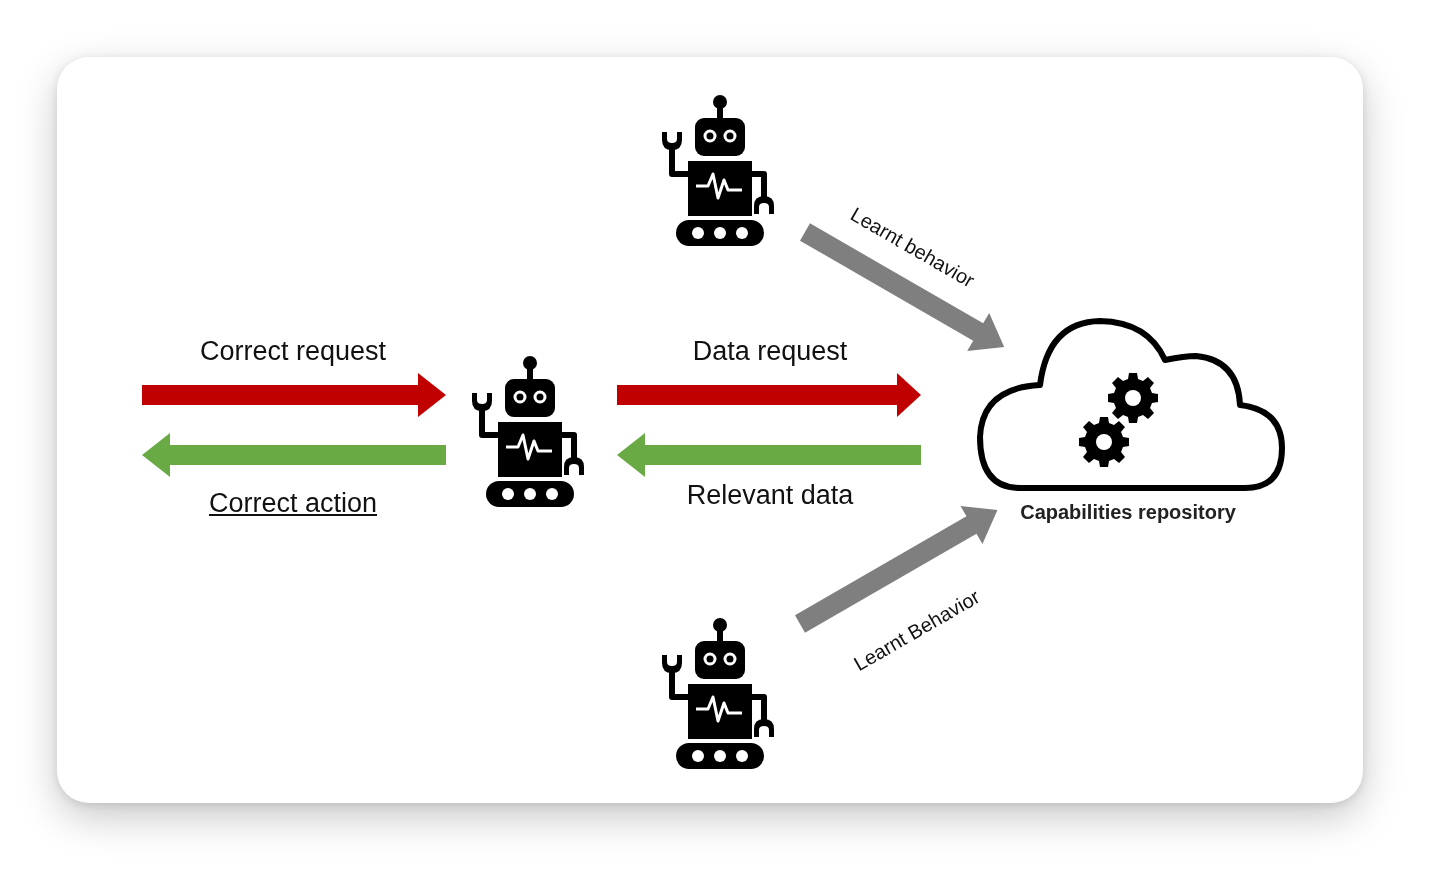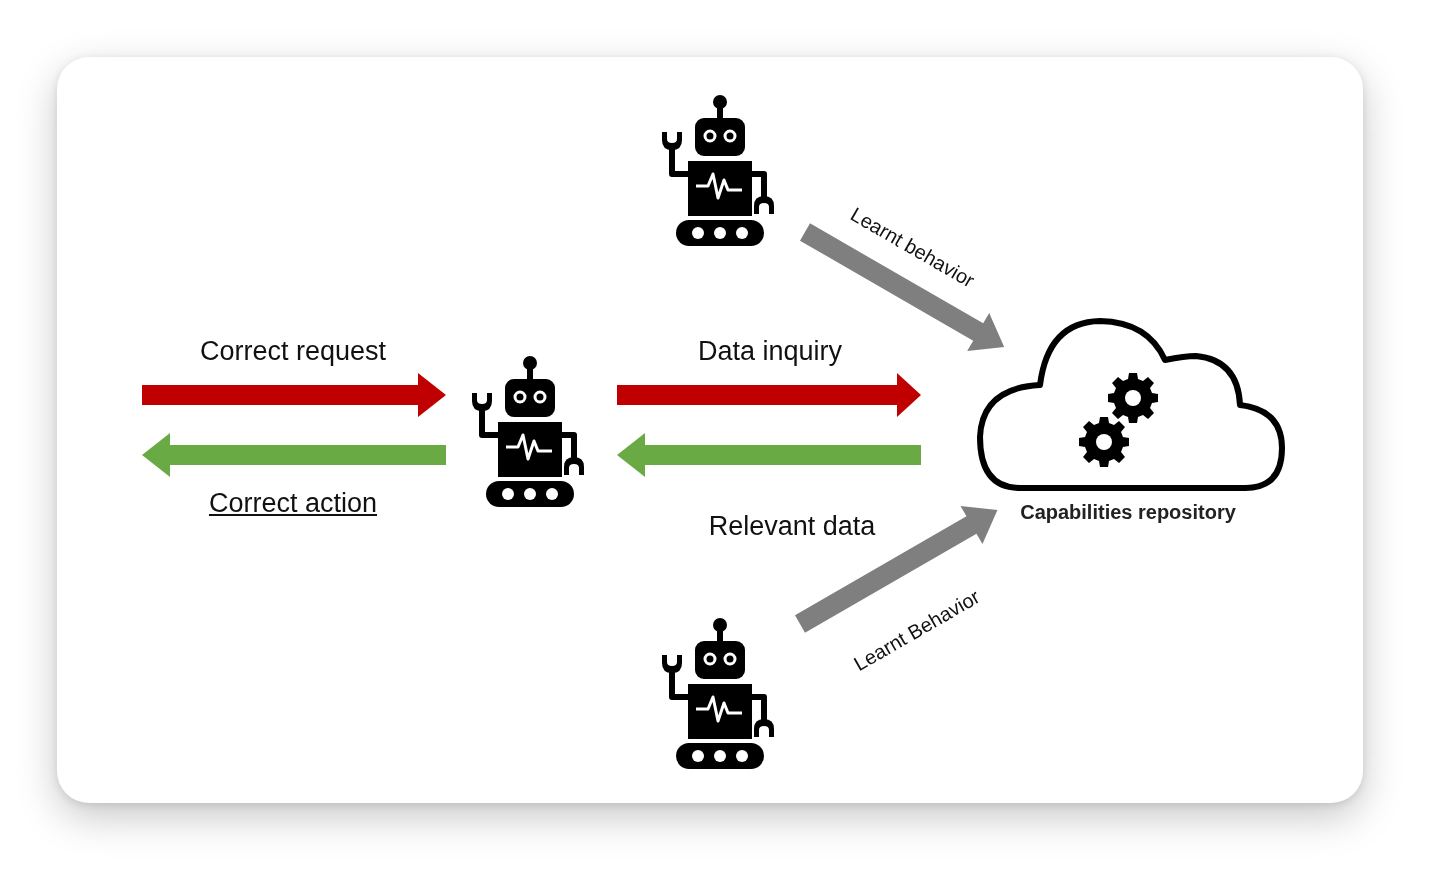--- a/index.html
+++ b/index.html
@@ -65,18 +65,18 @@
   </g>
 
   <path fill="#fff" stroke="#000" stroke-width="6" stroke-linejoin="round" d="M1020,488 L1245,488 Q1282,488 1282,448 Q1282,410 1240,405 Q1238,360 1196,356 Q1185,356 1165,360
            Q1148,322 1100,321 Q1048,322 1040,385 Q982,388 980,437 Q980,488 1020,488 Z"></path>
   <use href="#gear" x="1133" y="398"></use>
   <use href="#gear" x="1104" y="442"></use>
 </svg>
 
 <div class="lbl" style="left:293px; top:336px;">Correct request</div>
 <div class="lbl" style="left:293px; top:488px;text-decoration:underline;">Correct action</div>
-<div class="lbl" style="left:770px; top:336px;">Data inquiry</div>
-<div class="lbl" style="left:770px; top:511px;margin-left:22px;">Relevant data</div>
+<div class="lbl" style="left:770px; top:336px;">Data request</div>
+<div class="lbl" style="left:770px; top:480px;">Relevant data</div>
 <div class="lbl small" style="left:1128px; top:501px;">Capabilities repository</div>
 
 <div class="rot" style="left:858px; top:203px; transform:rotate(30deg);">Learnt behavior</div>
 <div class="rot" style="left:850px; top:656px; transform:rotate(-30deg);">Learnt Behavior</div>
 
 </body></html>

